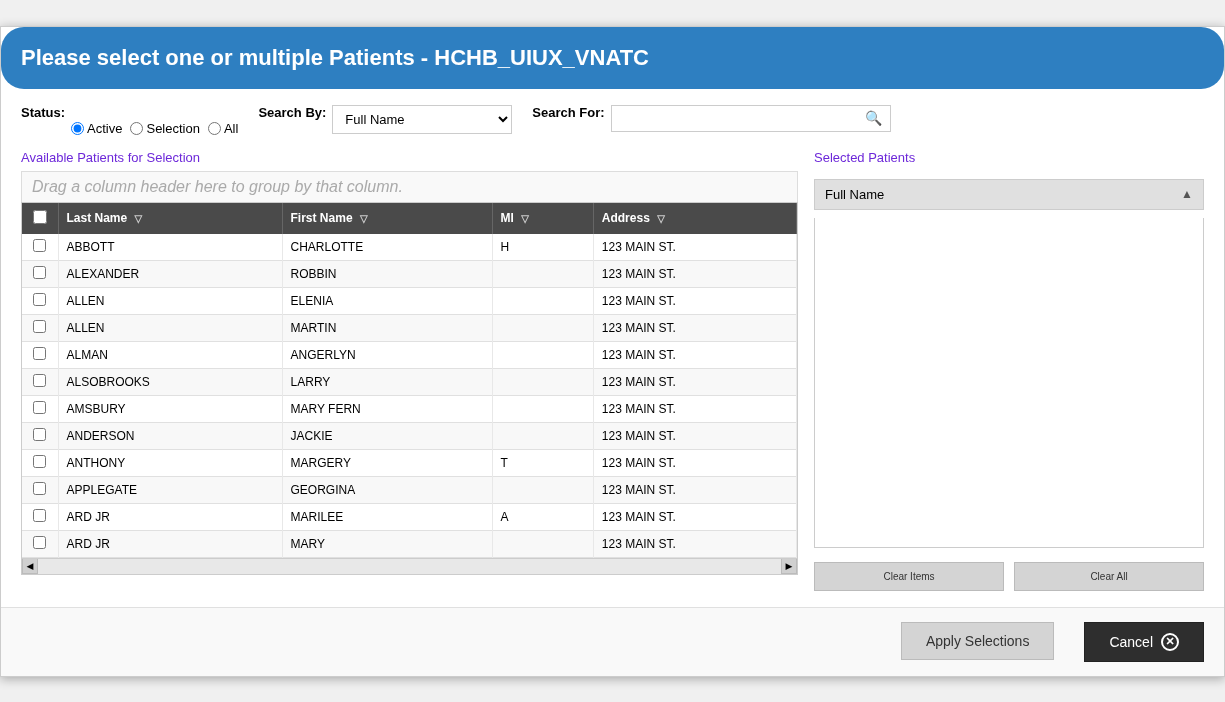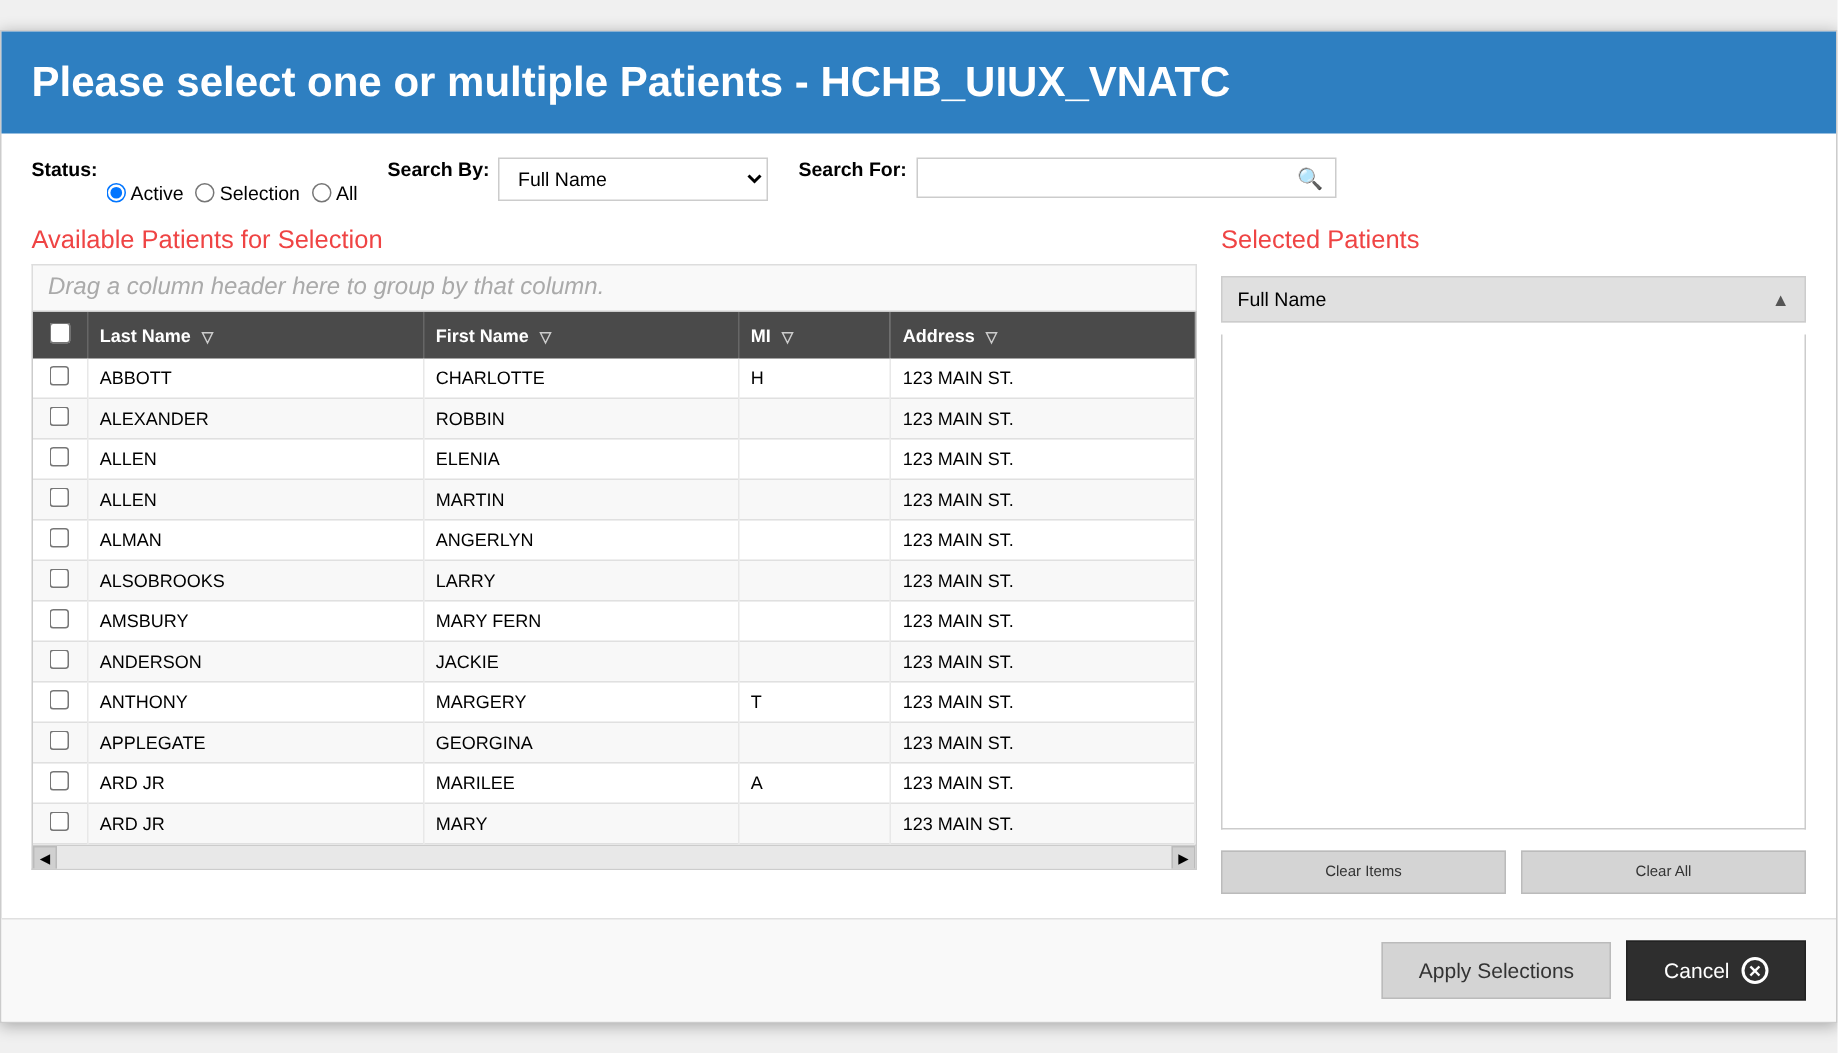--- a/index.html
+++ b/index.html
@@ -15,22 +15,23 @@
     .modal {
       width: 1225px;
       background: #fff;
       border: 1px solid #ccc;
       box-shadow: 0 2px 10px rgba(0,0,0,0.3);
     }
     .modal-header {
       background: #2e7fc1;
       color: #fff;
       padding: 18px 20px;
-      font-size: 28px;
+      font-size: 22px;
       font-weight: bold;
+      border-radius: 23px;
     }
     .modal-body {
       padding: 16px 20px;
     }
     .search-row {
       display: flex;
       align-items: flex-start;
       gap: 20px;
       margin-bottom: 14px;
     }
@@ -88,22 +89,22 @@
     .left-panel {
       flex: 1;
     }
     .right-panel {
       width: 390px;
       display: flex;
       flex-direction: column;
       gap: 8px;
     }
     .section-label {
-      font-size: 17px;
-      color: #ef4444;
+      font-size: 13px;
+      color: #6d28d9;
       margin-bottom: 6px;
     }
     .drag-hint {
       background: #f9f9f9;
       border: 1px solid #ddd;
       border-bottom: none;
       padding: 6px 10px;
       color: #aaa;
       font-size: 16px;
       font-style: italic;
@@ -210,21 +211,21 @@
       background: #d4d4d4;
       border: 1px solid #bbb;
       color: #333;
       font-size: 10px;
       cursor: pointer;
       text-align: center;
     }
     .modal-footer {
       display: flex;
       justify-content: flex-end;
-      align-items: center;
+      align-items: flex-start;
       padding: 14px 20px;
       gap: 10px;
       border-top: 1px solid #e0e0e0;
       background: #f9f9f9;
     }
     .btn-apply {
       padding: 10px 24px;
       background: #d4d4d4;
       border: 1px solid #bbb;
       color: #333;
@@ -234,20 +235,21 @@
     .btn-cancel {
       padding: 10px 24px;
       background: #2e2e2e;
       border: 1px solid #222;
       color: #fff;
       font-size: 14px;
       cursor: pointer;
       display: flex;
       align-items: center;
       gap: 8px;
+      margin-left: 20px;
     }
     .cancel-icon {
       width: 18px;
       height: 18px;
       border: 2px solid #fff;
       border-radius: 50%;
       display: flex;
       align-items: center;
       justify-content: center;
       font-size: 11px;

